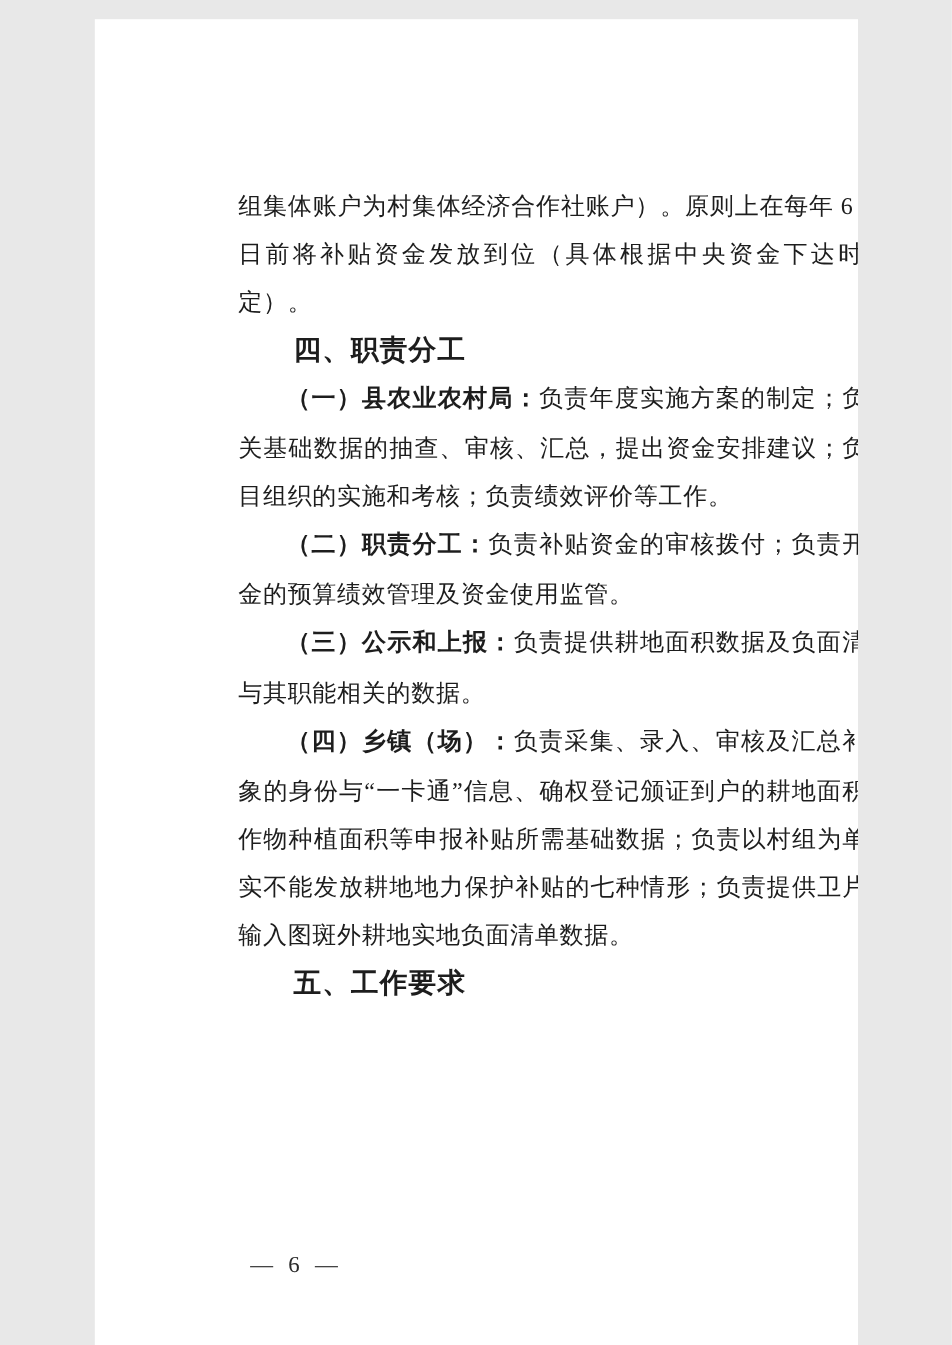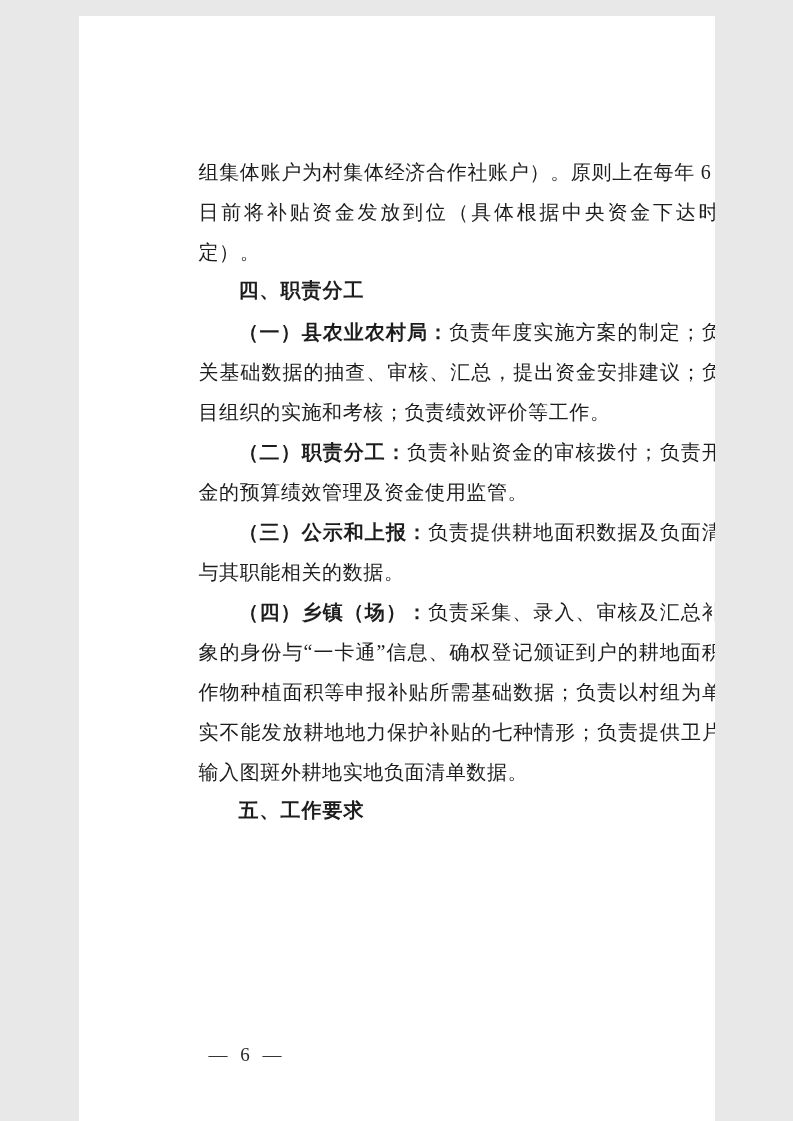--- a/index.html
+++ b/index.html
@@ -31,28 +31,29 @@
   .para {
     margin: 0;
     text-indent: 2em;
   }
   .para.no-indent {
     text-indent: 0;
   }
   .section-heading {
     margin: 0;
     text-indent: 2em;
-    font-size: 20px;
+    font-size: 23px;
     line-height: 40px;
     font-weight: bold;
-    font-family: Liberation Mono, monospace;
+    font-family: Liberation Serif, serif;
     letter-spacing: 1px;
   }
   .lead {
     font-weight: bold;
+    font-family: Liberation Mono, monospace;
   }
   .page-footer {
     position: absolute;
     left: 130px;
     top: 1028px;
     font-size: 19px;
     letter-spacing: 4px;
     color: #2a2a2a;
   }
 </style>

